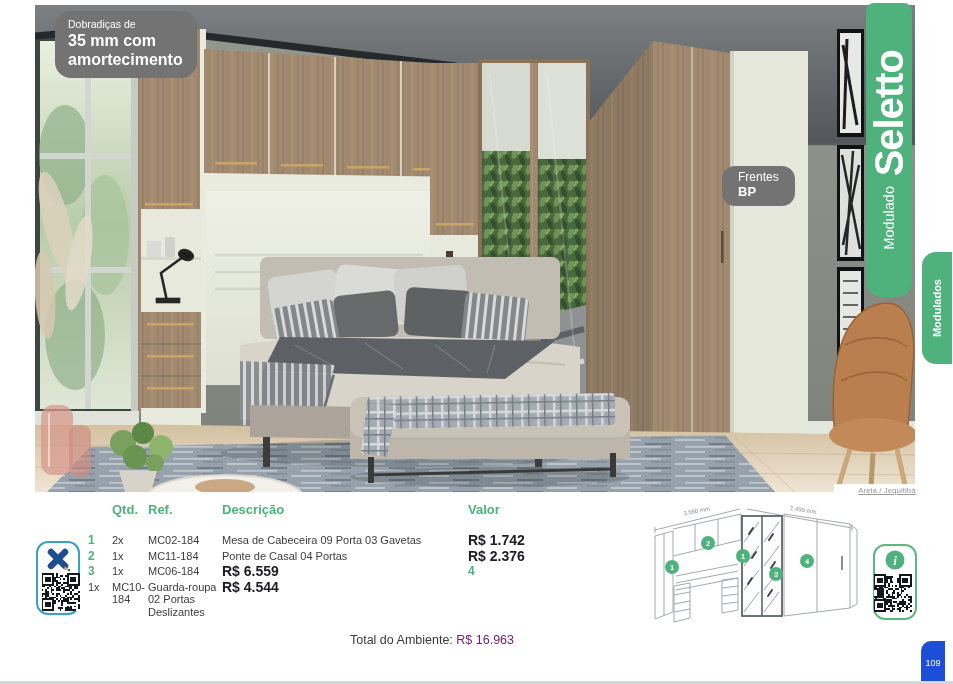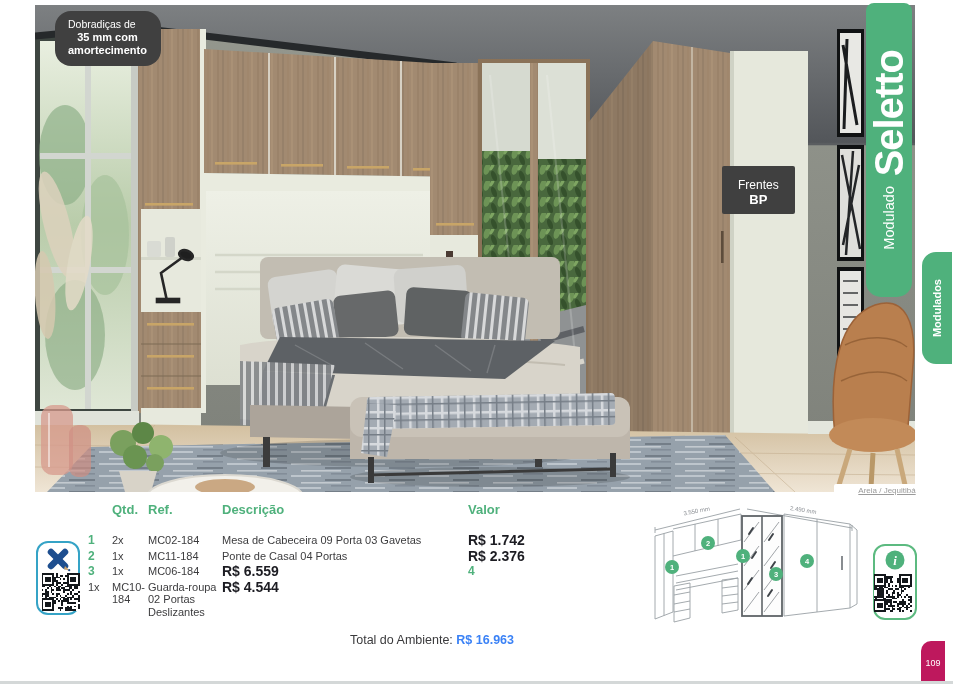--- a/index.html
+++ b/index.html
@@ -4,25 +4,25 @@
 <style>
   html,body{margin:0;padding:0;background:#fff;}
   body{width:953px;height:684px;position:relative;overflow:hidden;
        font-family:"Liberation Sans",sans-serif;-webkit-font-smoothing:antialiased;}
   .abs{position:absolute;}
 
   
   .photo{left:35px;top:5px;width:880px;height:487px;overflow:hidden;background:#8e918c;}
 
   
-  .badge{background:#404040;color:#fff;border-radius:16px;text-align:left;}
+  .badge{background:#737373;color:#fff;border-radius:16px;text-align:left;}
   .badge-hinges{left:55px;top:11px;padding:7px 14px 8px 13px;font-size:10.5px;line-height:1.22;}
-  .badge-hinges .b{font-weight:bold;font-size:11px;text-align:center;}
-  .badge-fronts{left:722px;top:166px;padding:12px 16px 6px 16px;text-align:center;
-                font-size:12px;line-height:1.2;border-radius:2px;}
+  .badge-hinges .b{font-weight:bold;font-size:16px;}
+  .badge-fronts{left:722px;top:166px;padding:4px 16px 6px 16px;
+                font-size:12px;line-height:1.2;border-radius:13px;}
   .badge-fronts .b{font-weight:bold;font-size:13px;}
 
   
   .banner{left:866px;top:3px;width:46px;height:294px;background:#4FB17C;
           border-radius:8px 8px 15px 15px;display:flex;flex-direction:column;
           align-items:center;justify-content:center;gap:10px;}
   .vtext{writing-mode:vertical-rl;transform:rotate(180deg);color:#fff;white-space:nowrap;}
   .banner-title{font-size:40px;font-weight:bold;letter-spacing:-1px;}
   .banner-sub{font-size:14.5px;}
   .side-tab{left:922px;top:252px;width:30px;height:112px;background:#4FB17C;
@@ -44,24 +44,24 @@
 
   
   .qr-box{width:40px;height:70px;border:2px solid #35A3C6;border-radius:12px;overflow:visible;}
   .qr-box-left{left:36px;top:541px;}
   .qr-box-right{left:873px;top:544px;width:40px;height:72px;border-color:#5CBA80;}
   .qr{position:absolute;}
   .icon-slot{position:absolute;left:0;right:0;top:3px;display:flex;justify-content:center;}
 
   
   .total-line{left:282px;top:633px;width:300px;text-align:center;font-size:12.5px;color:#3a3a3c;}
-  .total-line .b{font-weight:bold;color:#3b82f6;}
+  .total-line .b{font-weight:normal;color:#701a75;}
 
   
-  .page-tab{left:921px;top:641px;width:24px;height:43px;background:#be185d;
+  .page-tab{left:921px;top:641px;width:24px;height:43px;background:#1d4ed8;
             border-radius:10px 0 0 0;color:#fff;font-size:9px;display:flex;
             align-items:center;justify-content:center;}
   .footer-line{left:0;top:681px;width:953px;height:3px;background:#d4d8d8;}
 
   .diagram{left:645px;top:496px;width:215px;height:133px;}
 </style>
 </head>
 <body>
 
 <div class="abs photo">

